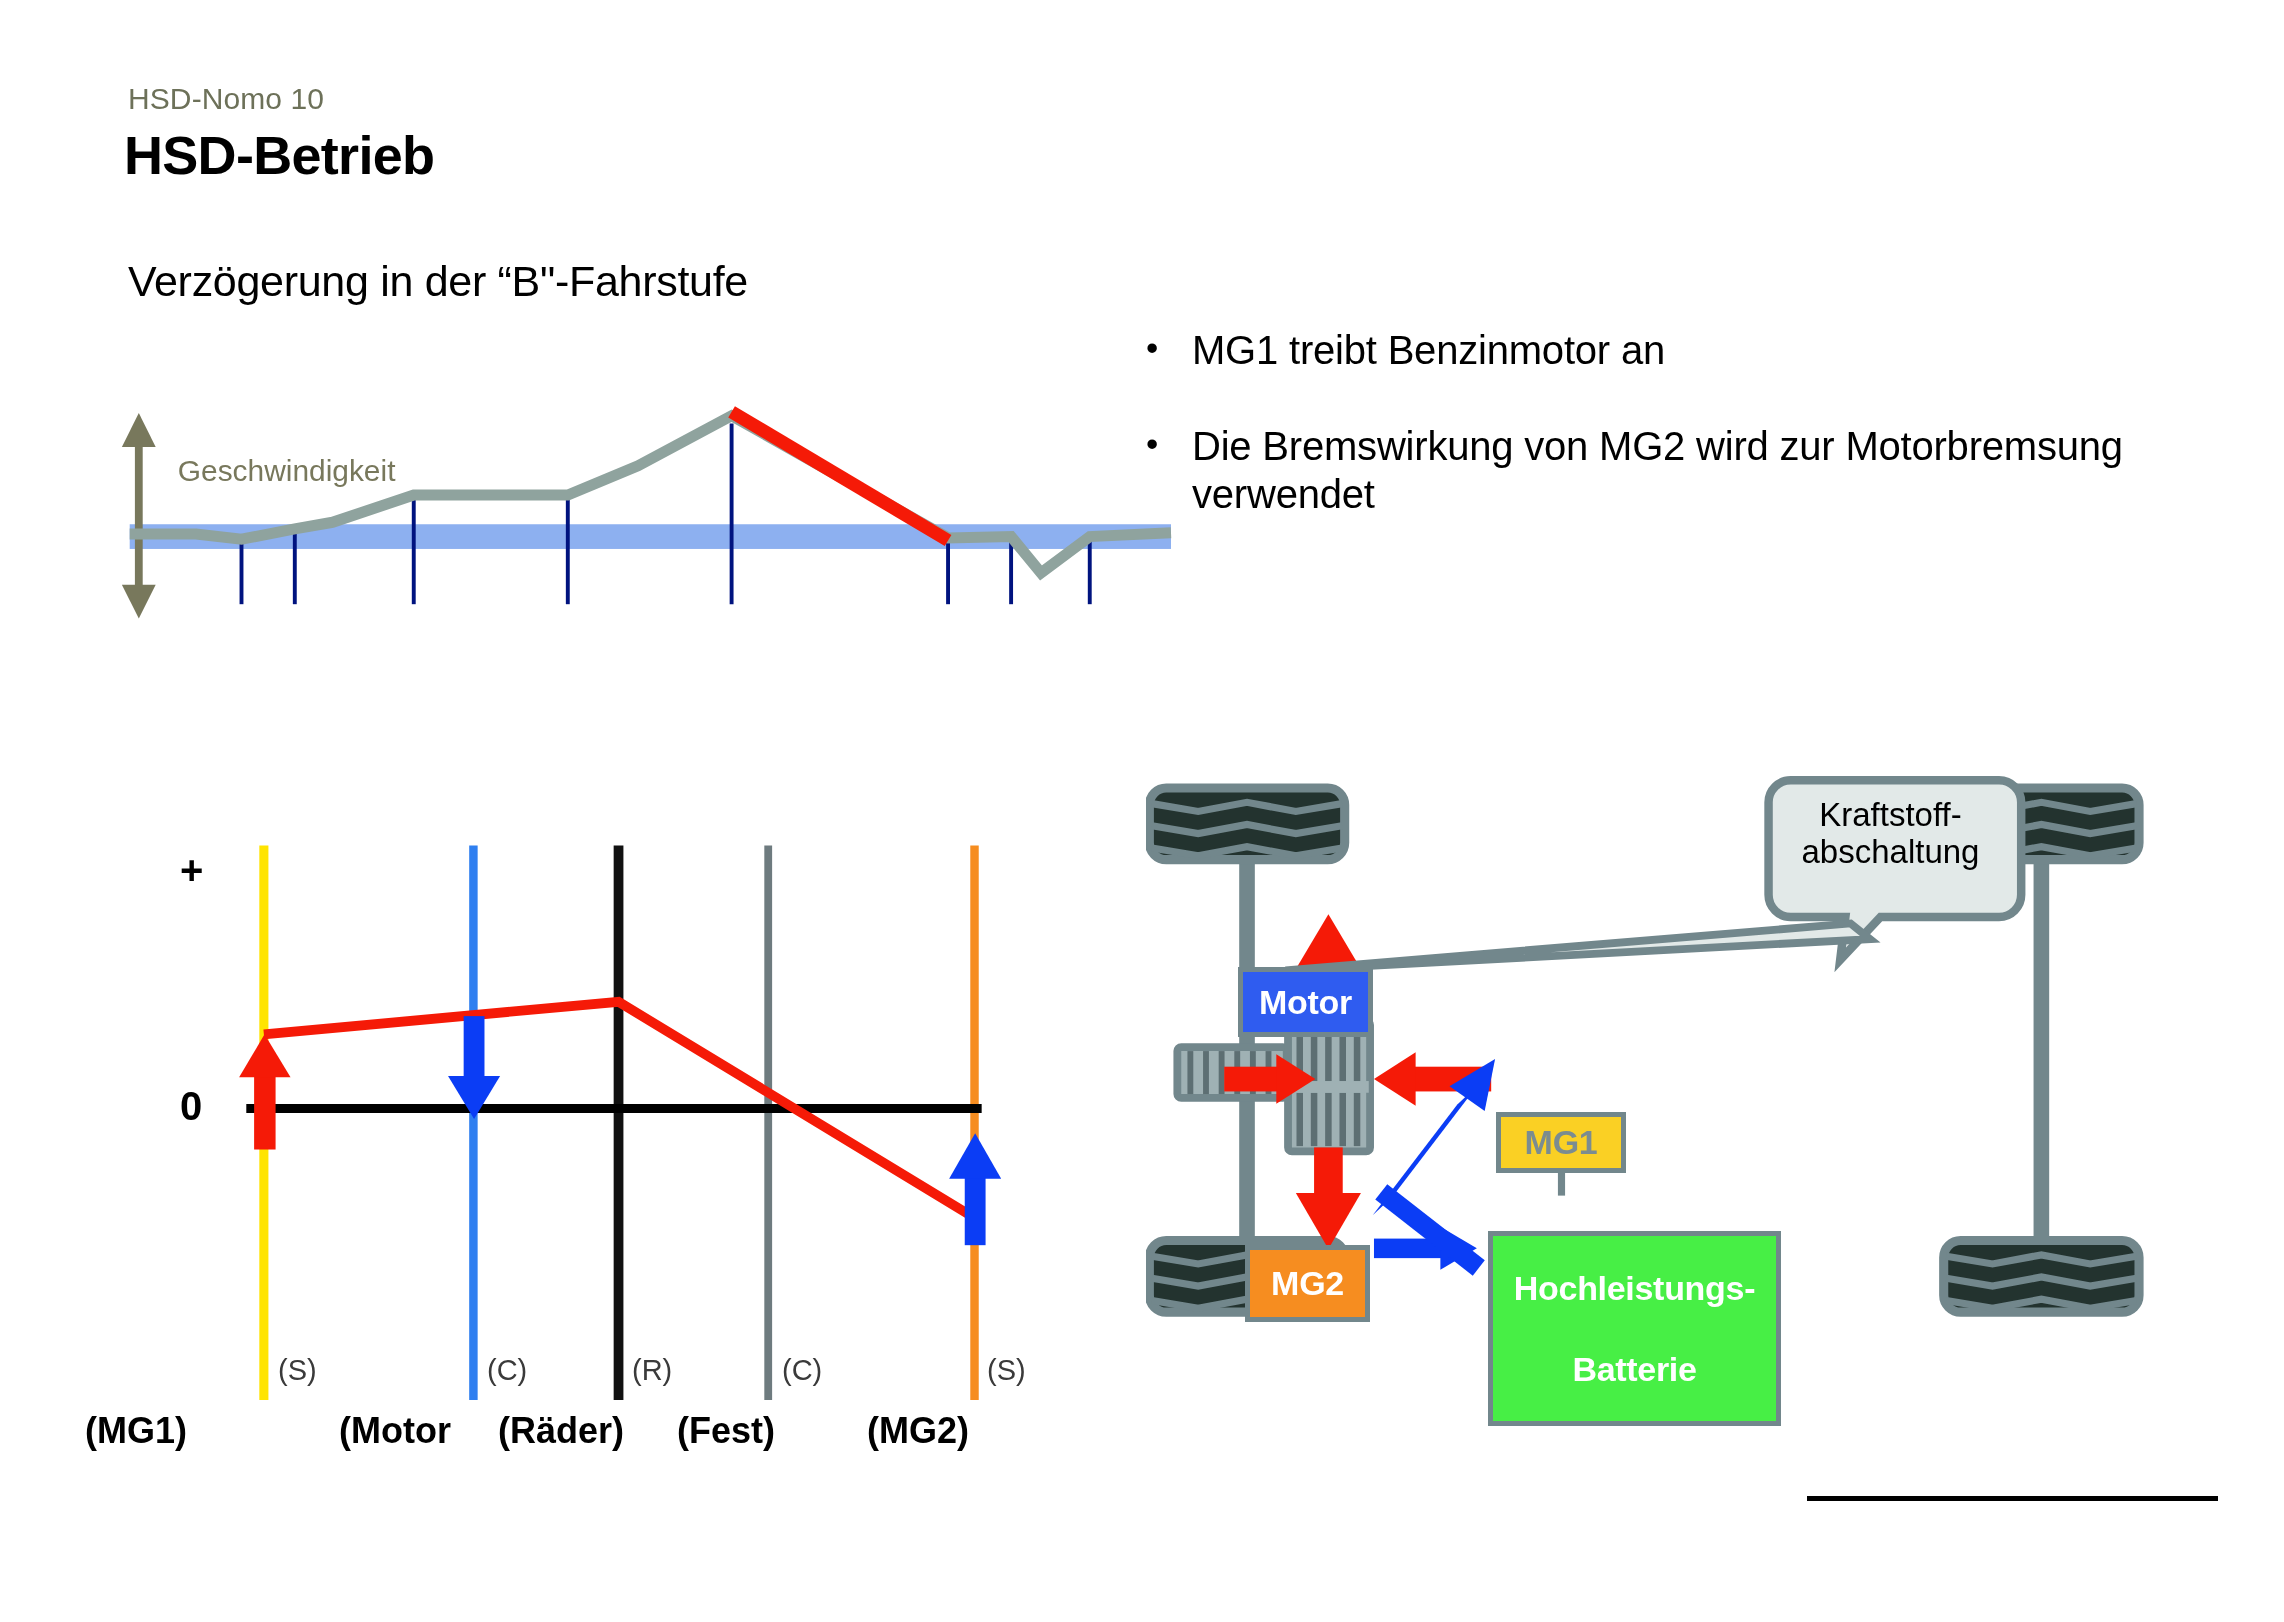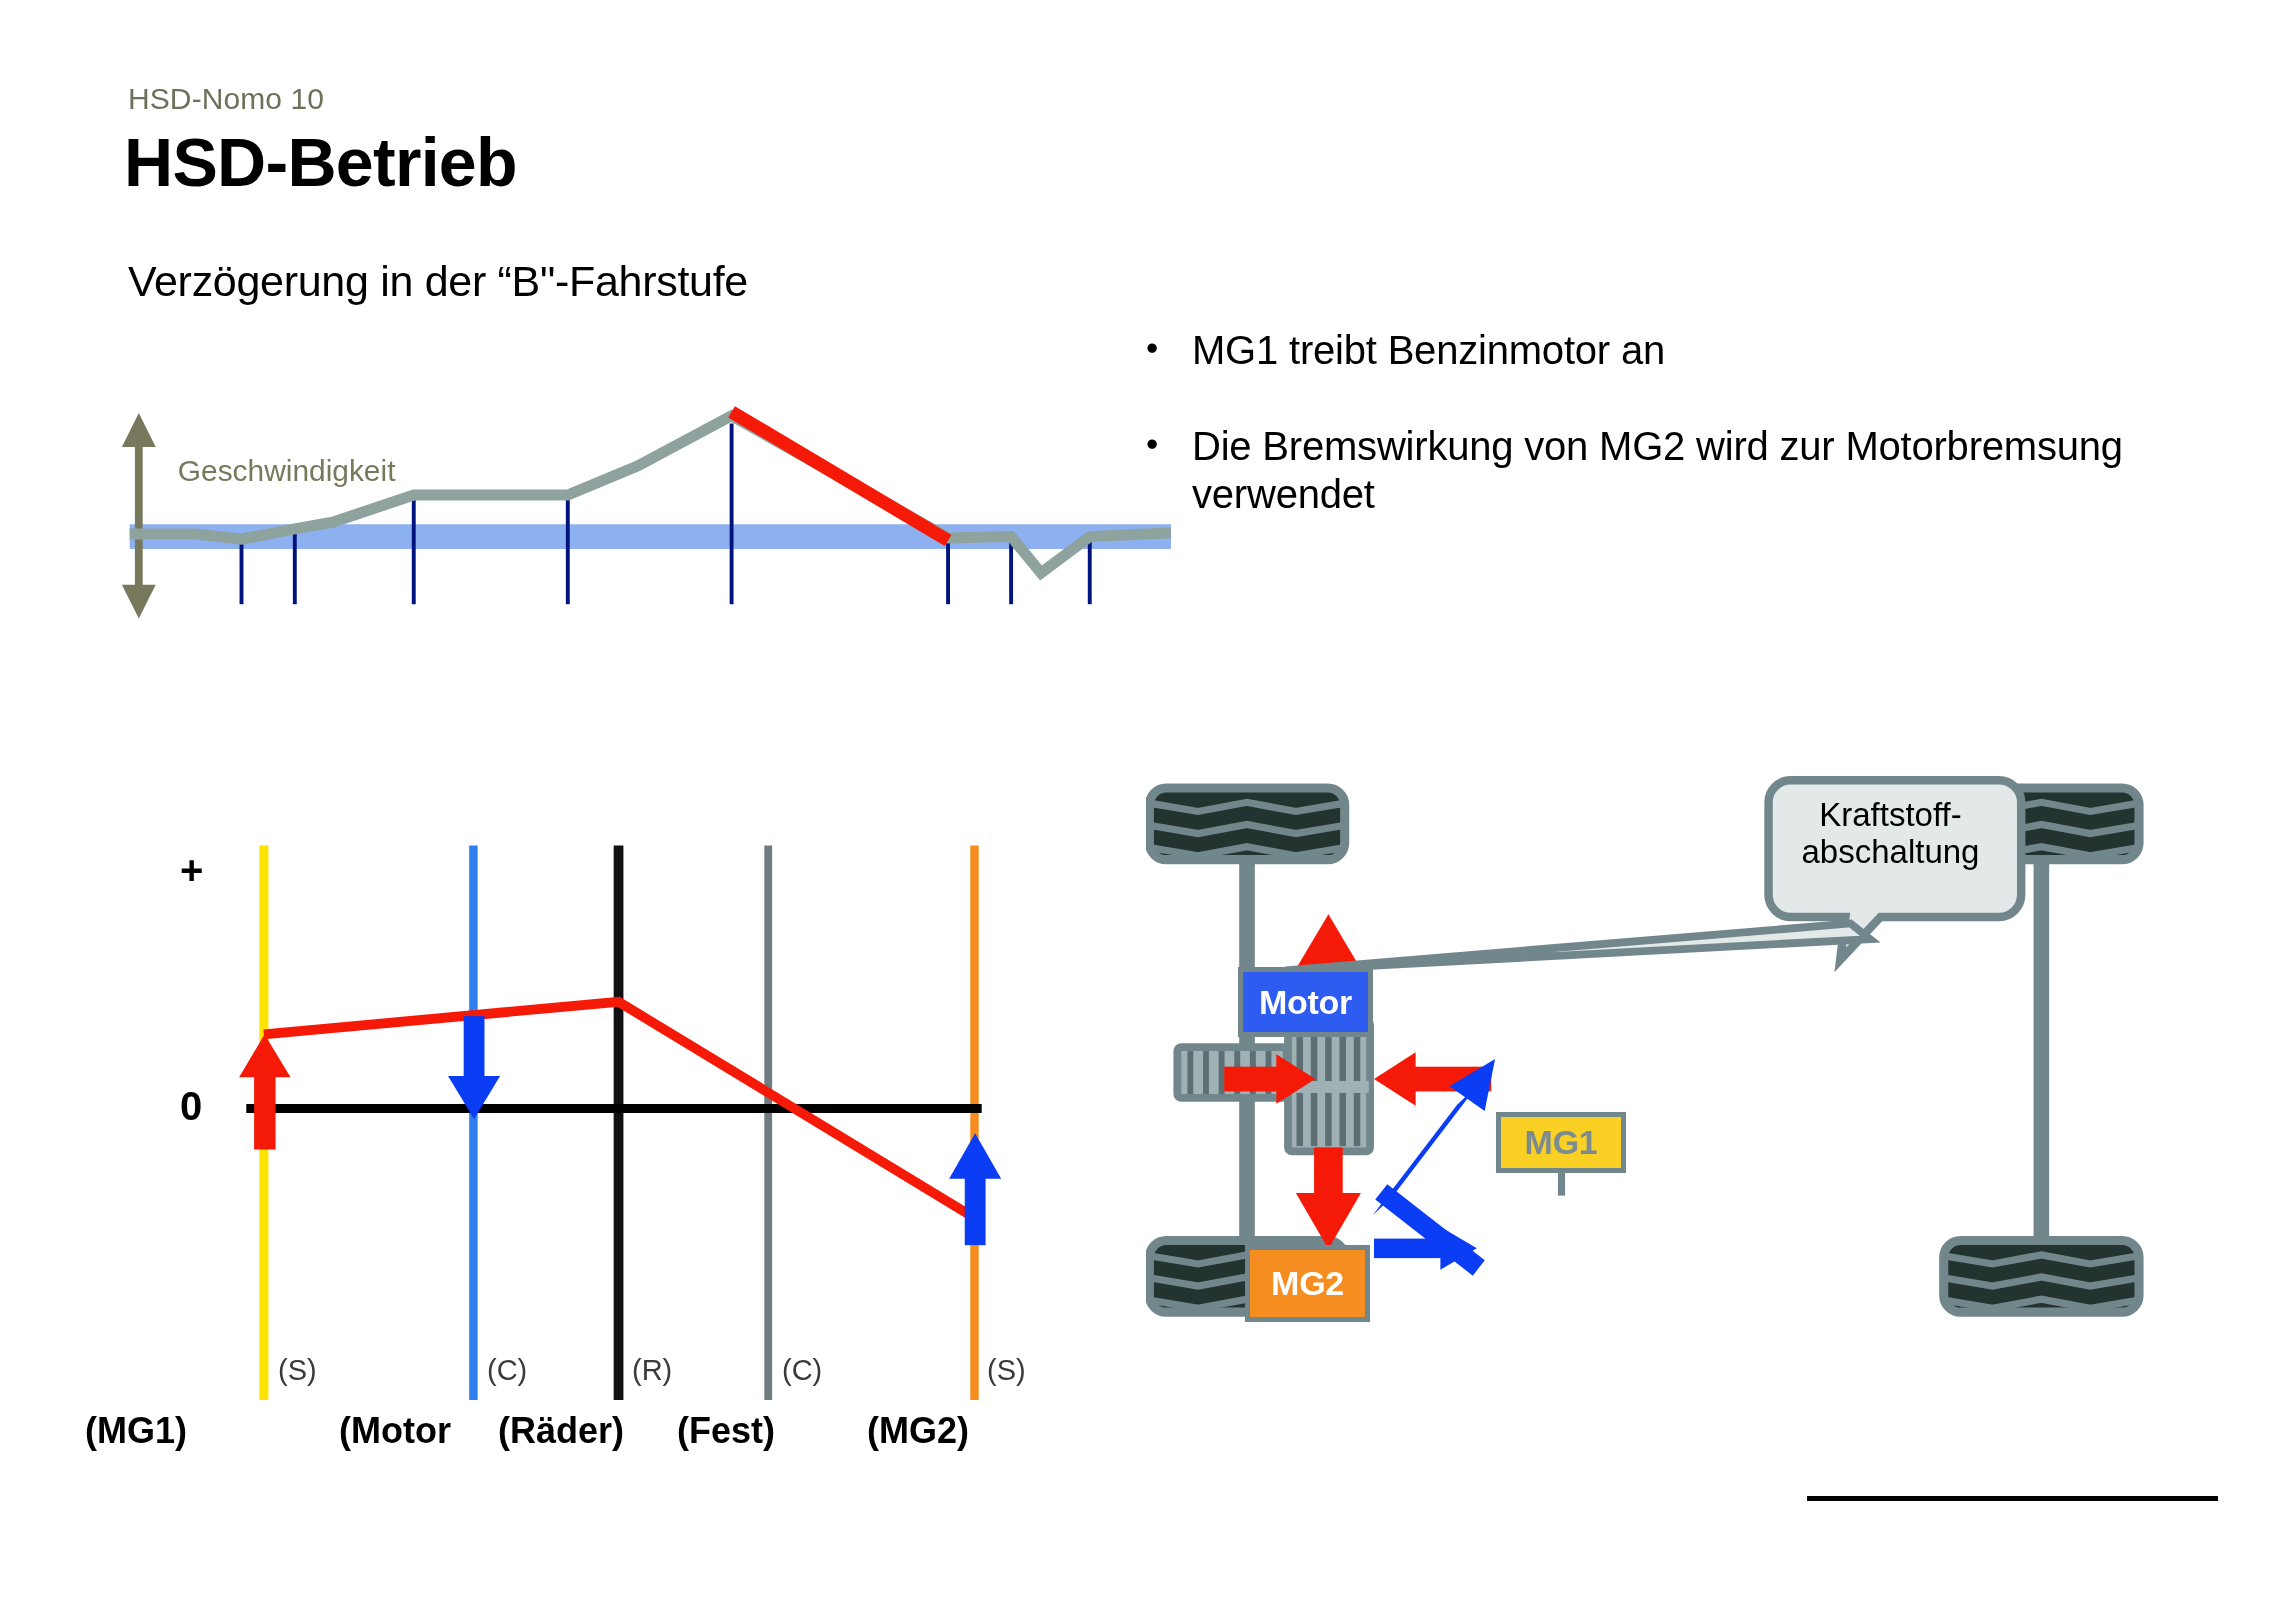--- a/index.html
+++ b/index.html
@@ -5,21 +5,21 @@
   html,body{margin:0;padding:0;background:#ffffff;}
   body{width:2284px;height:1623px;position:relative;overflow:hidden;
        font-family:"Liberation Sans","DejaVu Sans",sans-serif;
        -webkit-font-smoothing:antialiased;}
 
   .abs{position:absolute;}
 
   
   #eyebrow{left:128px;top:82px;font-size:30px;color:#6d7159;letter-spacing:0.1px;
            font-family:"Liberation Sans",sans-serif;font-weight:400;}
-  #page-title{left:124px;top:128px;font-size:68px;color:#000;font-weight:700;
+  #page-title{left:124px;top:128px;font-size:54px;color:#000;font-weight:700;
               letter-spacing:-0.7px;line-height:1;}
   #subtitle{left:128px;top:260px;font-size:43px;color:#000;font-weight:400;
             letter-spacing:-0.3px;line-height:1;}
 
   
   #bullets{left:1146px;top:326px;width:977px;}
   .bullet-row{display:flex;align-items:flex-start;margin-bottom:48px;}
   .bullet-dot{width:46px;flex:0 0 46px;font-size:35px;line-height:43px;color:#000;}
   .bullet-txt{font-size:40px;line-height:48px;color:#000;font-weight:400;letter-spacing:-0.2px;}
 
@@ -245,16 +245,20 @@
 
   <div class="vbox" id="box-motor">
     <span>Motor</span>
   </div>
   <div class="vbox" id="box-mg1">
     <span>MG1</span>
   </div>
   <div class="vbox" id="box-mg2">
     <span>MG2</span>
   </div>
+  <div class="vbox" id="box-batt">
+    <span><span>Hochleistungs-</span><br>
+          <span>Batterie</span></span>
+  </div>
 </div>
 
 <div class="abs" id="footer-rule"></div>
 
 
 </body></html>

